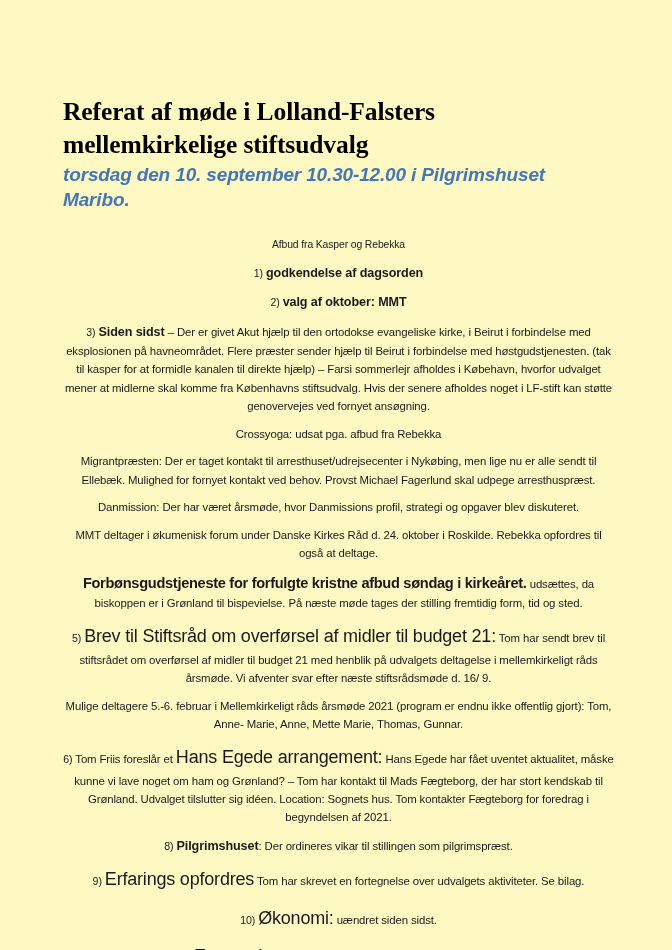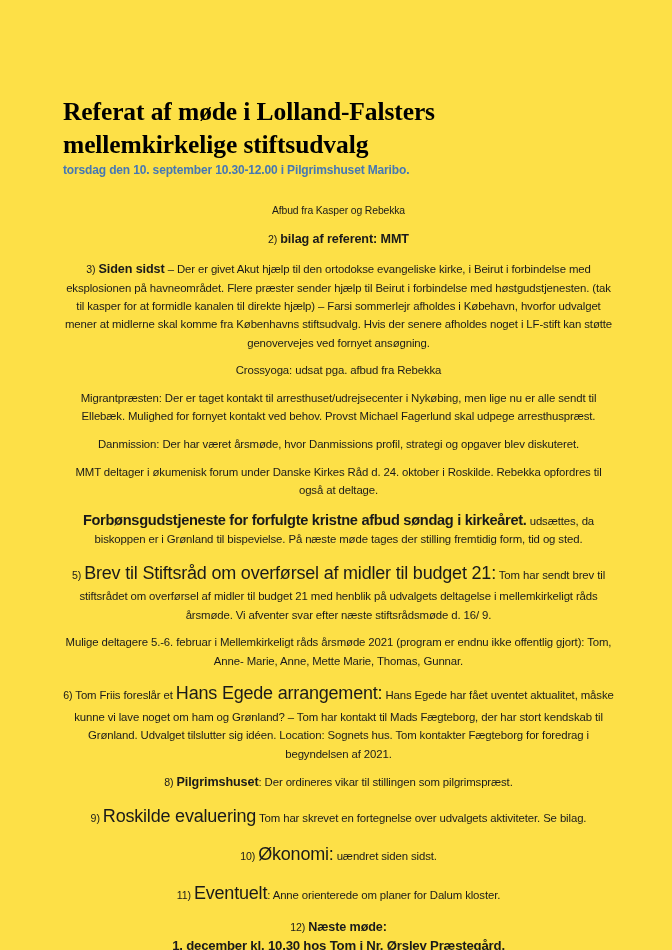--- a/index.html
+++ b/index.html
@@ -12,44 +12,45 @@
     height: 950px;
     font-family: "Liberation Sans", sans-serif;
     color: #1a1a1a;
     -webkit-font-smoothing: antialiased;
   }
 
   .page {
     position: relative;
     width: 672px;
     height: 950px;
-    background: #fde047;
+    background: #fef9c3;
     box-sizing: border-box;
     padding: 96px 58px 0 63px;
     overflow: hidden;
   }
 
   
   .doc-title {
     font-family: "Liberation Serif", serif;
     font-weight: bold;
     font-size: 25.5px;
     line-height: 1.28;
     color: #000000;
     margin: 0;
     letter-spacing: -0.1px;
   }
   .doc-subtitle {
     font-family: "Liberation Sans", sans-serif;
     font-weight: bold;
-    font-size: 12px;
+    font-size: 19px;
     line-height: 1.3;
     color: #4577b4;
     margin: 2px 0 0 0;
     letter-spacing: -0.15px;
+    font-style: italic;
   }
 
   
   .para {
     font-family: "Liberation Sans", sans-serif;
     font-size: 11.4px;
     line-height: 1.60;
     color: #1a1a1a;
     margin: 0;
     letter-spacing: -0.12px;
@@ -107,24 +108,28 @@
 
   <h1 class="doc-title">Referat af møde i Lolland-Falsters mellemkirkelige stiftsudvalg</h1>
   <div class="doc-subtitle">torsdag den 10. september 10.30-12.00 i Pilgrimshuset Maribo.</div>
 
   <div style="height:22px"></div>
 
   <p class="para">
     <span class="small-note">Afbud fra Kasper og Rebekka</span>
   </p>
 
+  <p class="para block">
+    <span class="num">1)</span>
+    <span class="head-sm">godkendelse af dagsorden</span>
+  </p>
 
   <p class="para block">
     <span class="num">2)</span>
-    <span class="head-sm">bilag af referent: MMT</span>
+    <span class="head-sm">valg af oktober: MMT</span>
   </p>
 
   <p class="para block">
     <span class="num">3)</span>
     <span class="head-sm">Siden sidst</span><span class="run"> – Der er givet Akut hjælp til den ortodokse evangeliske kirke, i Beirut i forbindelse med eksplosionen på havneområdet. Flere præster sender hjælp til Beirut i forbindelse med høstgudstjenesten. (tak til kasper for at formidle kanalen til direkte hjælp) – Farsi sommerlejr afholdes i Købehavn, hvorfor udvalget mener at midlerne skal komme fra Københavns stiftsudvalg. Hvis der senere afholdes noget i LF-stift kan støtte genovervejes ved fornyet ansøgning.</span>
   </p>
 
   <p class="para block">
     <span class="run">Crossyoga: udsat pga. afbud fra Rebekka</span>
   </p>
@@ -159,21 +164,21 @@
     <span class="run">Tom Friis foreslår et </span><span class="head-md">Hans Egede arrangement:</span><span class="run"> Hans Egede har fået uventet aktualitet, måske kunne vi lave noget om ham og Grønland? – Tom har kontakt til Mads Fægteborg, der har stort kendskab til Grønland. Udvalget tilslutter sig idéen. Location: Sognets hus. Tom kontakter Fægteborg for foredrag i begyndelsen af 2021.</span>
   </p>
 
   <p class="para block">
     <span class="num">8)</span>
     <span class="head-sm">Pilgrimshuset</span><span class="run">: Der ordineres vikar til stillingen som pilgrimspræst.</span>
   </p>
 
   <p class="para block">
     <span class="num">9)</span>
-    <span class="head-md">Roskilde evaluering</span><span class="run"> Tom har skrevet en fortegnelse over udvalgets aktiviteter. Se bilag.</span>
+    <span class="head-md">Erfarings opfordres</span><span class="run"> Tom har skrevet en fortegnelse over udvalgets aktiviteter. Se bilag.</span>
   </p>
 
   <p class="para block">
     <span class="num">10)</span>
     <span class="head-md">Økonomi:</span><span class="run"> uændret siden sidst.</span>
   </p>
 
   <p class="para block">
     <span class="num">11)</span>
     <span class="head-md">Eventuelt</span><span class="run">: Anne orienterede om planer for Dalum kloster.</span>

